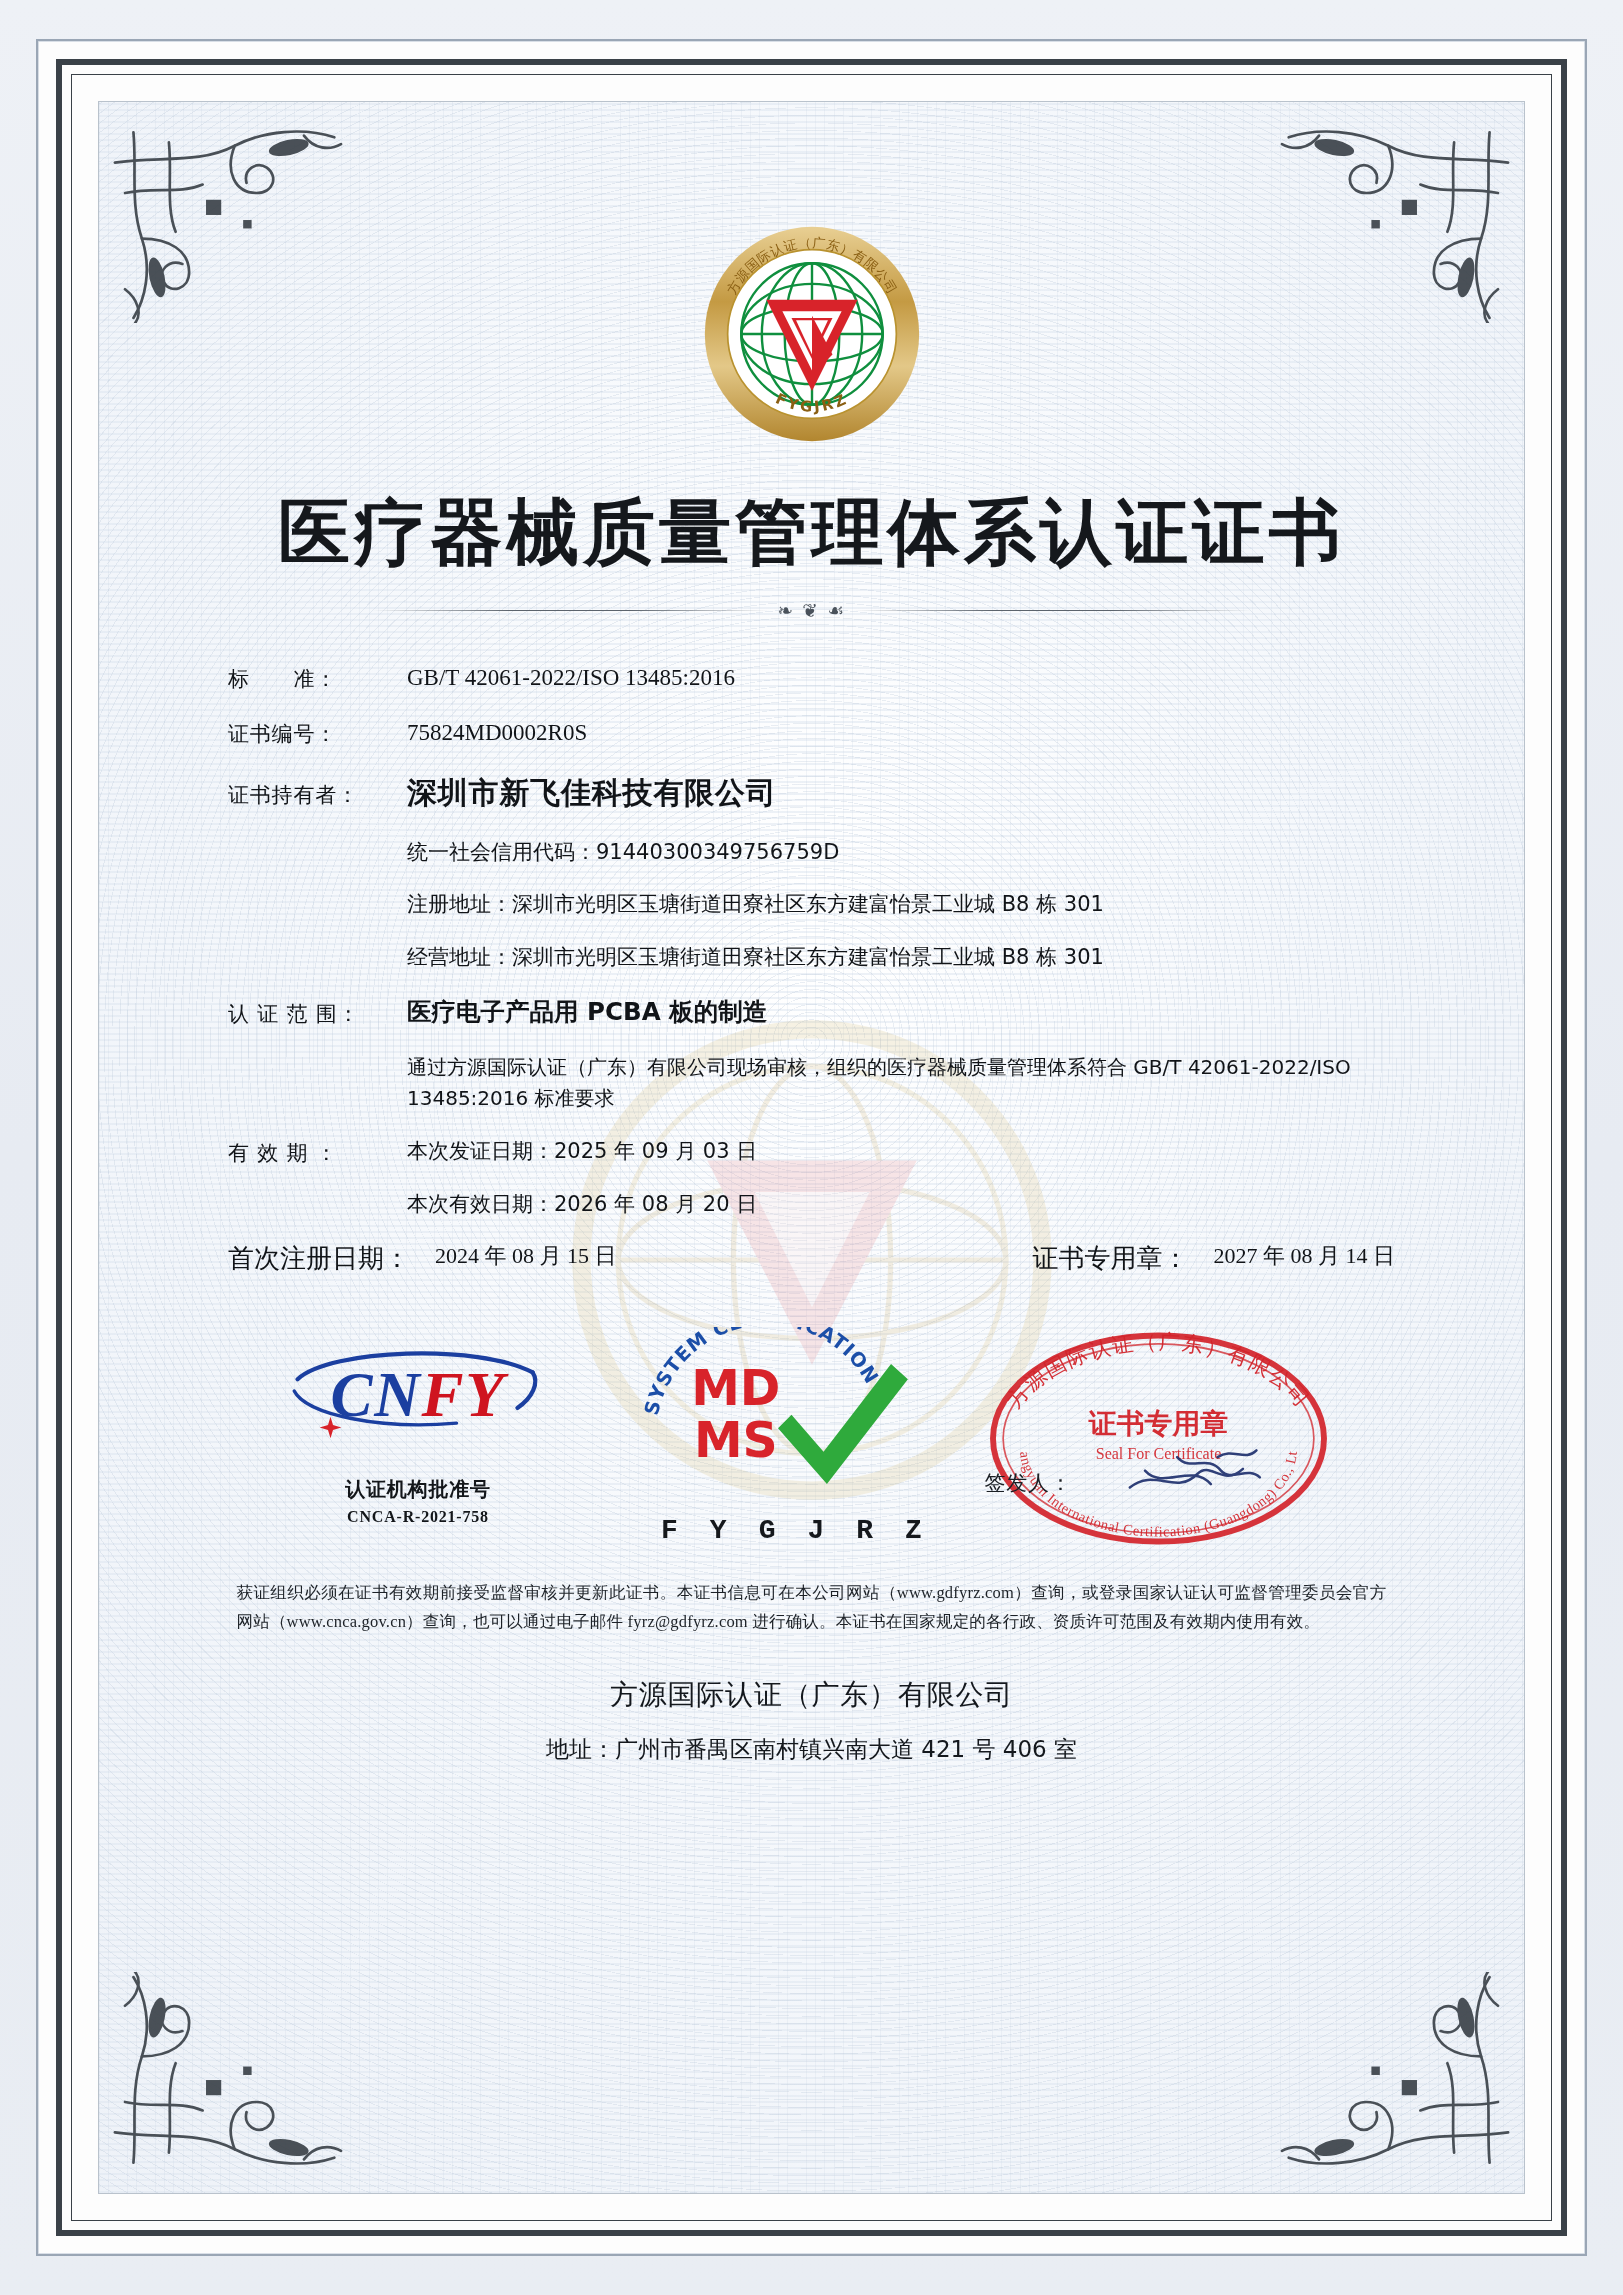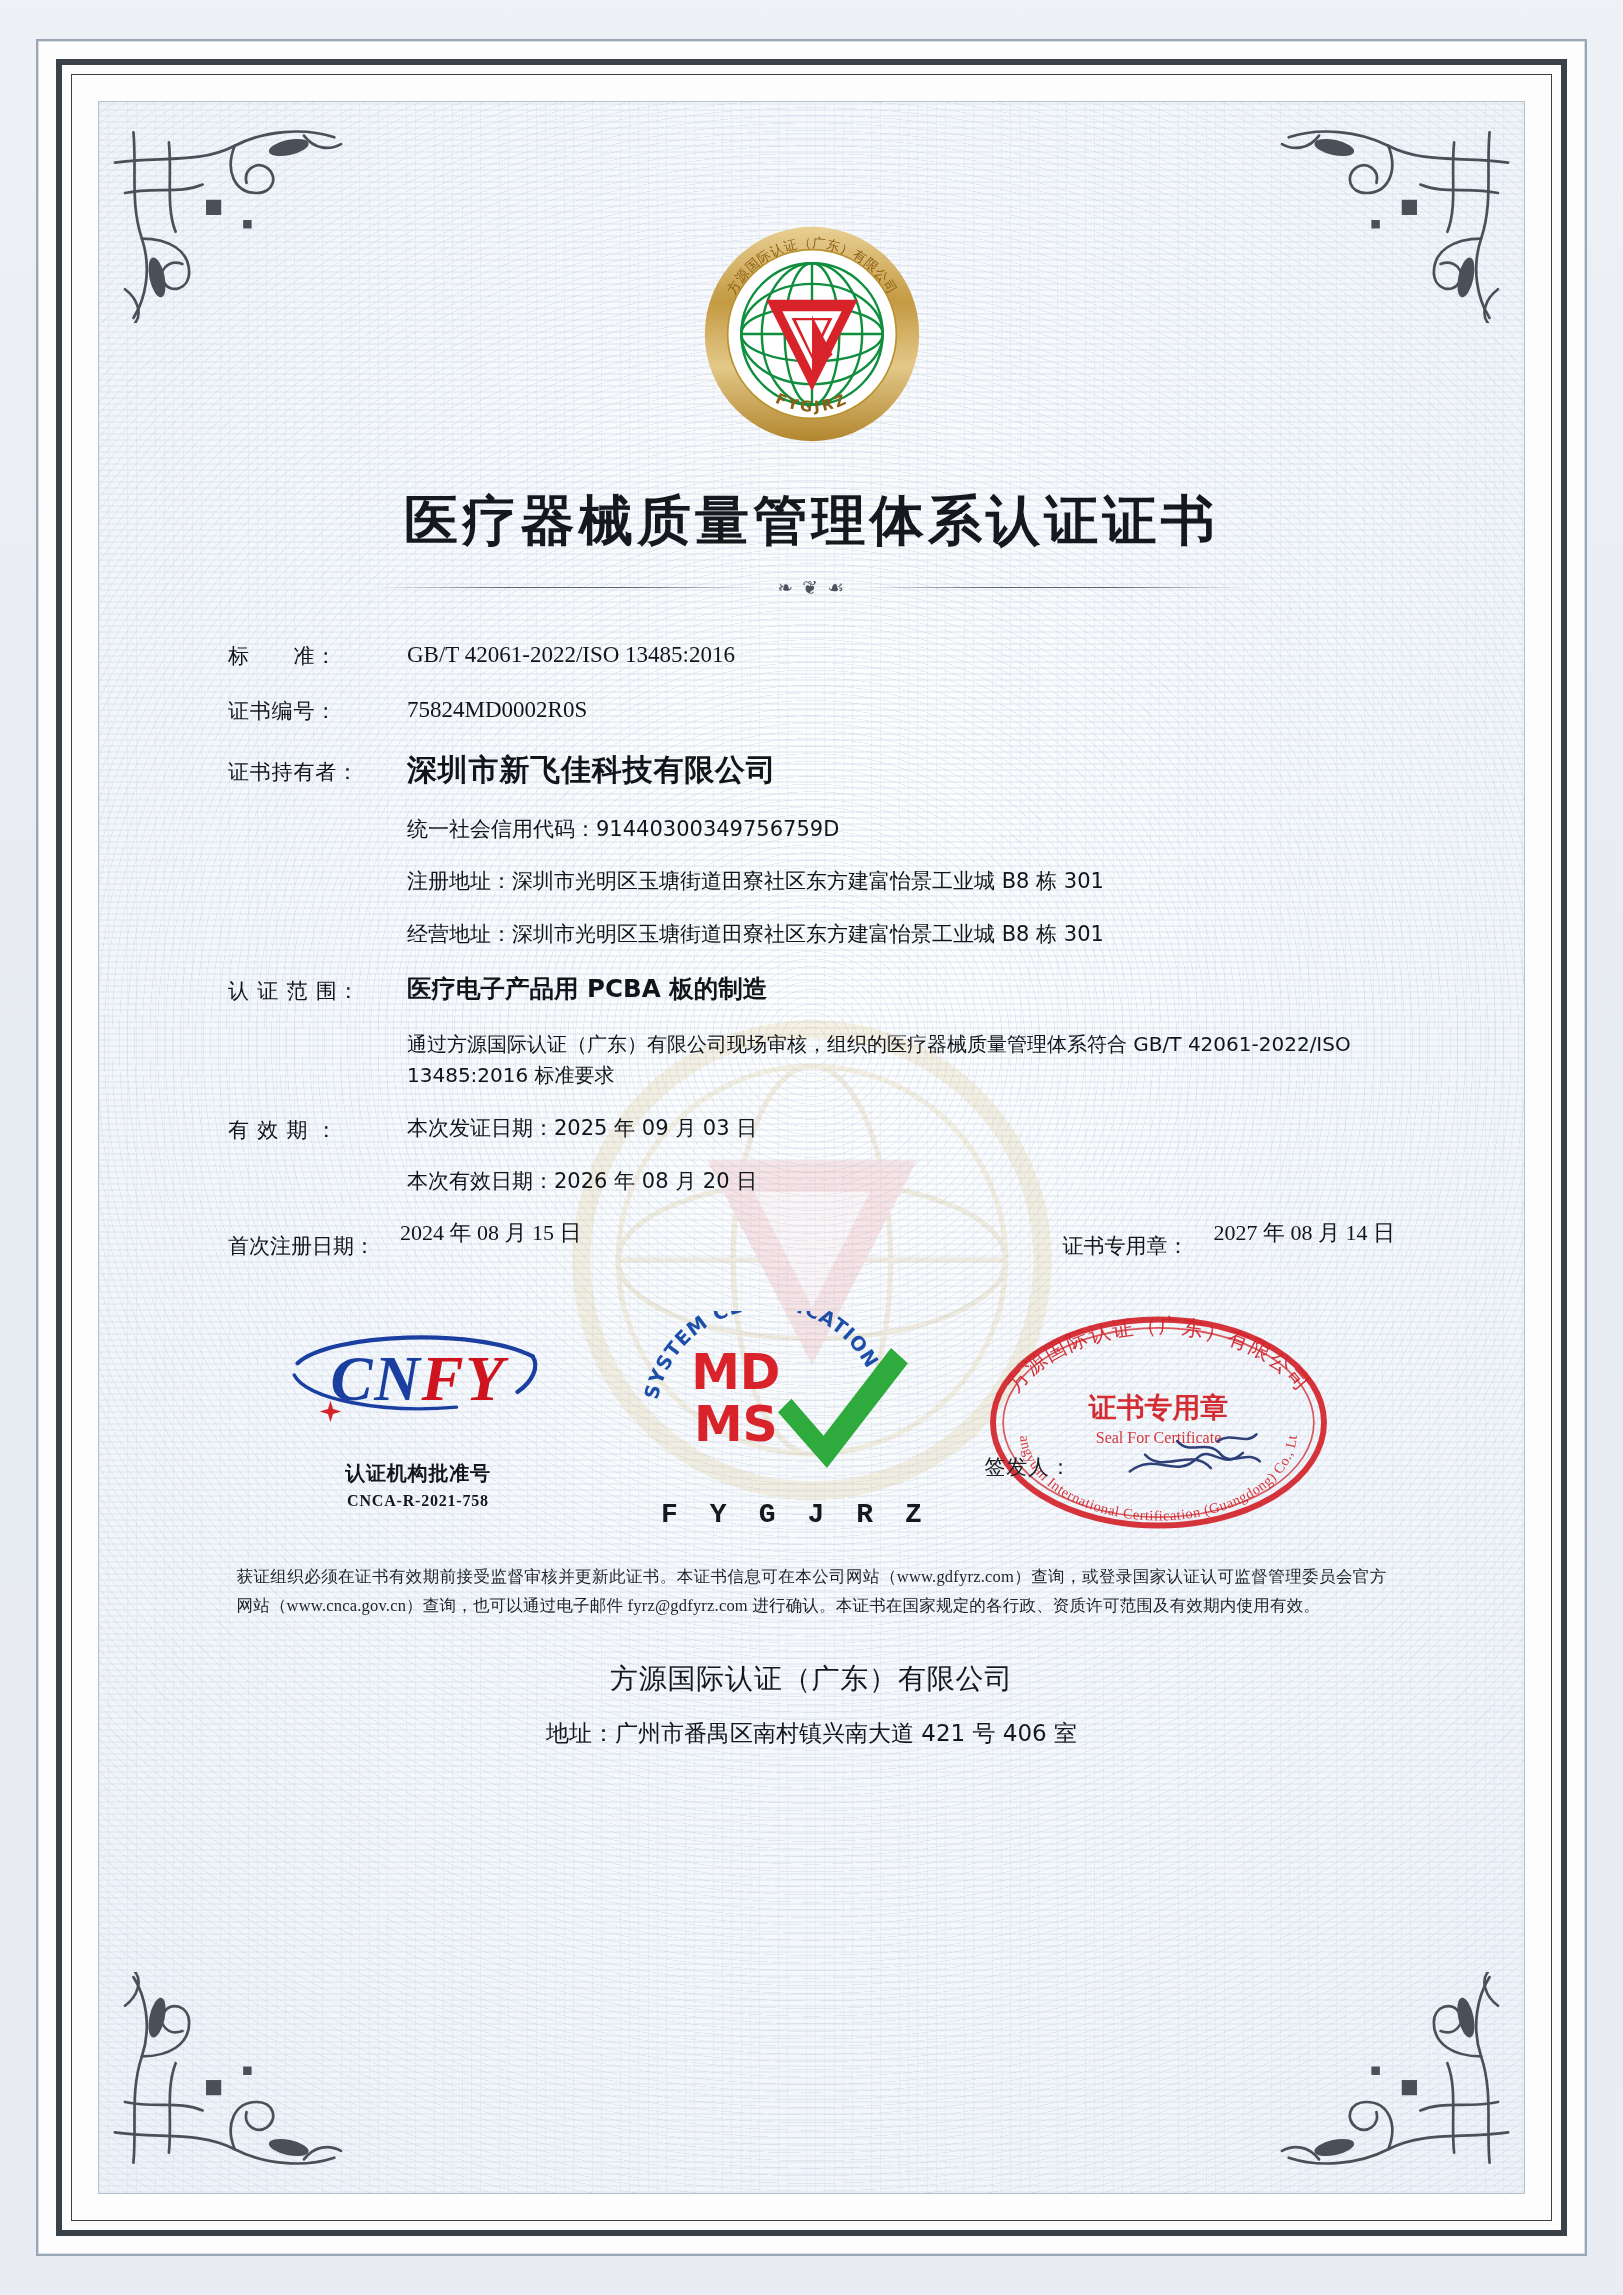--- a/index.html
+++ b/index.html
@@ -81,21 +81,21 @@
   .logo-wrap{
     display:flex;justify-content:center;align-items:center;
     margin-top:93px;
   }
 
   .title{
     margin-top:37px;
     text-align:center;
     font-family:"DejaVu Sans","Liberation Sans",sans-serif;
     font-weight:bold;
-    font-size:54px;
+    font-size:72px;
     letter-spacing:4.2px;
     color:#15181c;
   }
 
   .divider{
     margin:18.6px auto 0;
     width:879px;height:22px;
     display:flex;align-items:center;justify-content:center;
   }
   .divider .ln{flex:1;height:0.8px;background:linear-gradient(90deg,rgba(70,78,88,0) 0%,#5c646d 35%,#5c646d 65%,rgba(70,78,88,0) 100%);}
@@ -143,21 +143,21 @@
   .val.tiny{font-size:21px;}
 
   .dualrow{
     display:flex;
     margin-top:10px;
     margin-bottom:8.5px;
     align-items:baseline;
   }
   .dualrow .left{display:flex;}
   .dualrow .right{display:flex;margin-left:auto;}
-  .dlab{font-size:21px;color:#111418;font-family:"DejaVu Sans",sans-serif;margin-top:14px;}
+  .dlab{font-size:26px;color:#111418;font-family:"DejaVu Sans",sans-serif;}
   .dval{font-size:22px;color:#111418;margin-left:25px;font-family:"Liberation Serif",serif;}
 
   
   .marks{
     position:relative;
     margin:51px auto 0;
     width:1184px;
     height:237px;
   }
   .mark-cnfy{position:absolute;left:59px;top:15px;width:279px;text-align:center;}

